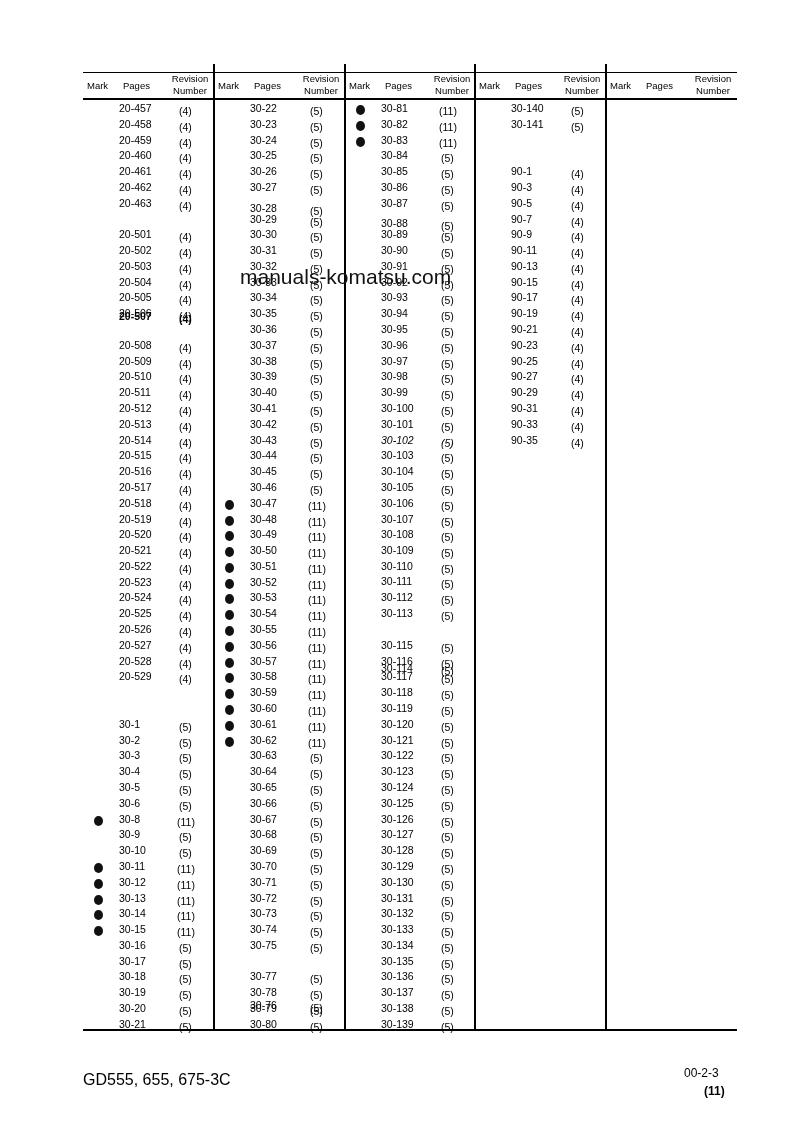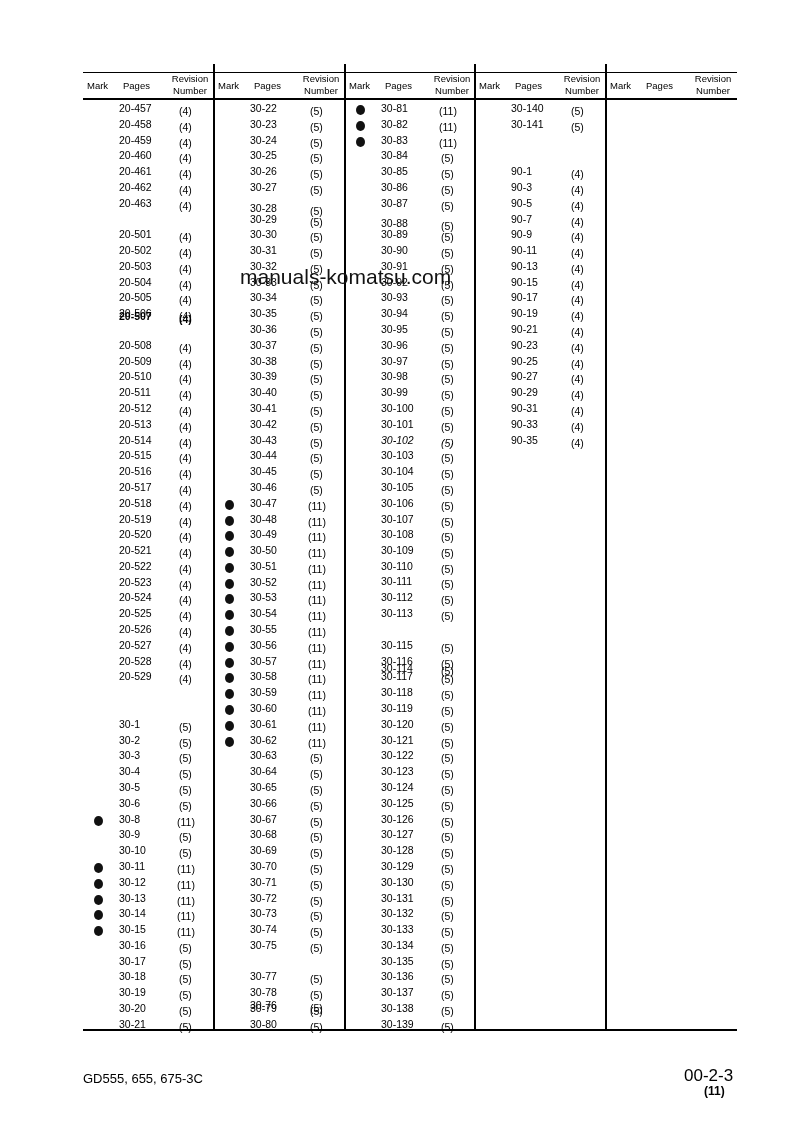--- a/index.html
+++ b/index.html
@@ -15,22 +15,22 @@
   .hdr-mark { left:4px; top:8px; }
   .hdr-pages { left:40px; top:8px; }
   .hdr-rev { left:86px; top:1px; text-align:center; width:42px; }
   .rows { position:absolute; top:28px; left:0; width:131px; }
   .row { position:absolute; left:0; width:131px; height:15.79px; font-size:10.5px; line-height:13px; }
   .mark { position:absolute; left:11px; top:3px; width:9px; height:10px; border-radius:50%; background:#111; }
   .page { position:absolute; left:36px; top:0; }
   .rev { position:absolute; left:96px; top:3px; }
   .rev.r11 { left:94px; }
   .watermark { position:absolute; left:240px; top:265px; font-size:21px; color:#111; letter-spacing:0px; }
-  .footer-left { position:absolute; left:83px; top:1071px; font-size:13px; }
-  .footer-page { position:absolute; left:684px; top:1066px; font-size:17px; }
+  .footer-left { position:absolute; left:83px; top:1071px; font-size:16px; }
+  .footer-page { position:absolute; left:684px; top:1066px; font-size:12px; }
   .footer-rev { position:absolute; left:704px; top:1084px; font-size:12px; font-weight:bold; }
 </style>
 </head>
 <body>
 
 <div class="table">
   <div class="hline-top"></div>
   <div class="hline-head"></div>
   <div class="hline-bottom"></div>
   <div class="vline" style="left:130px"></div>

